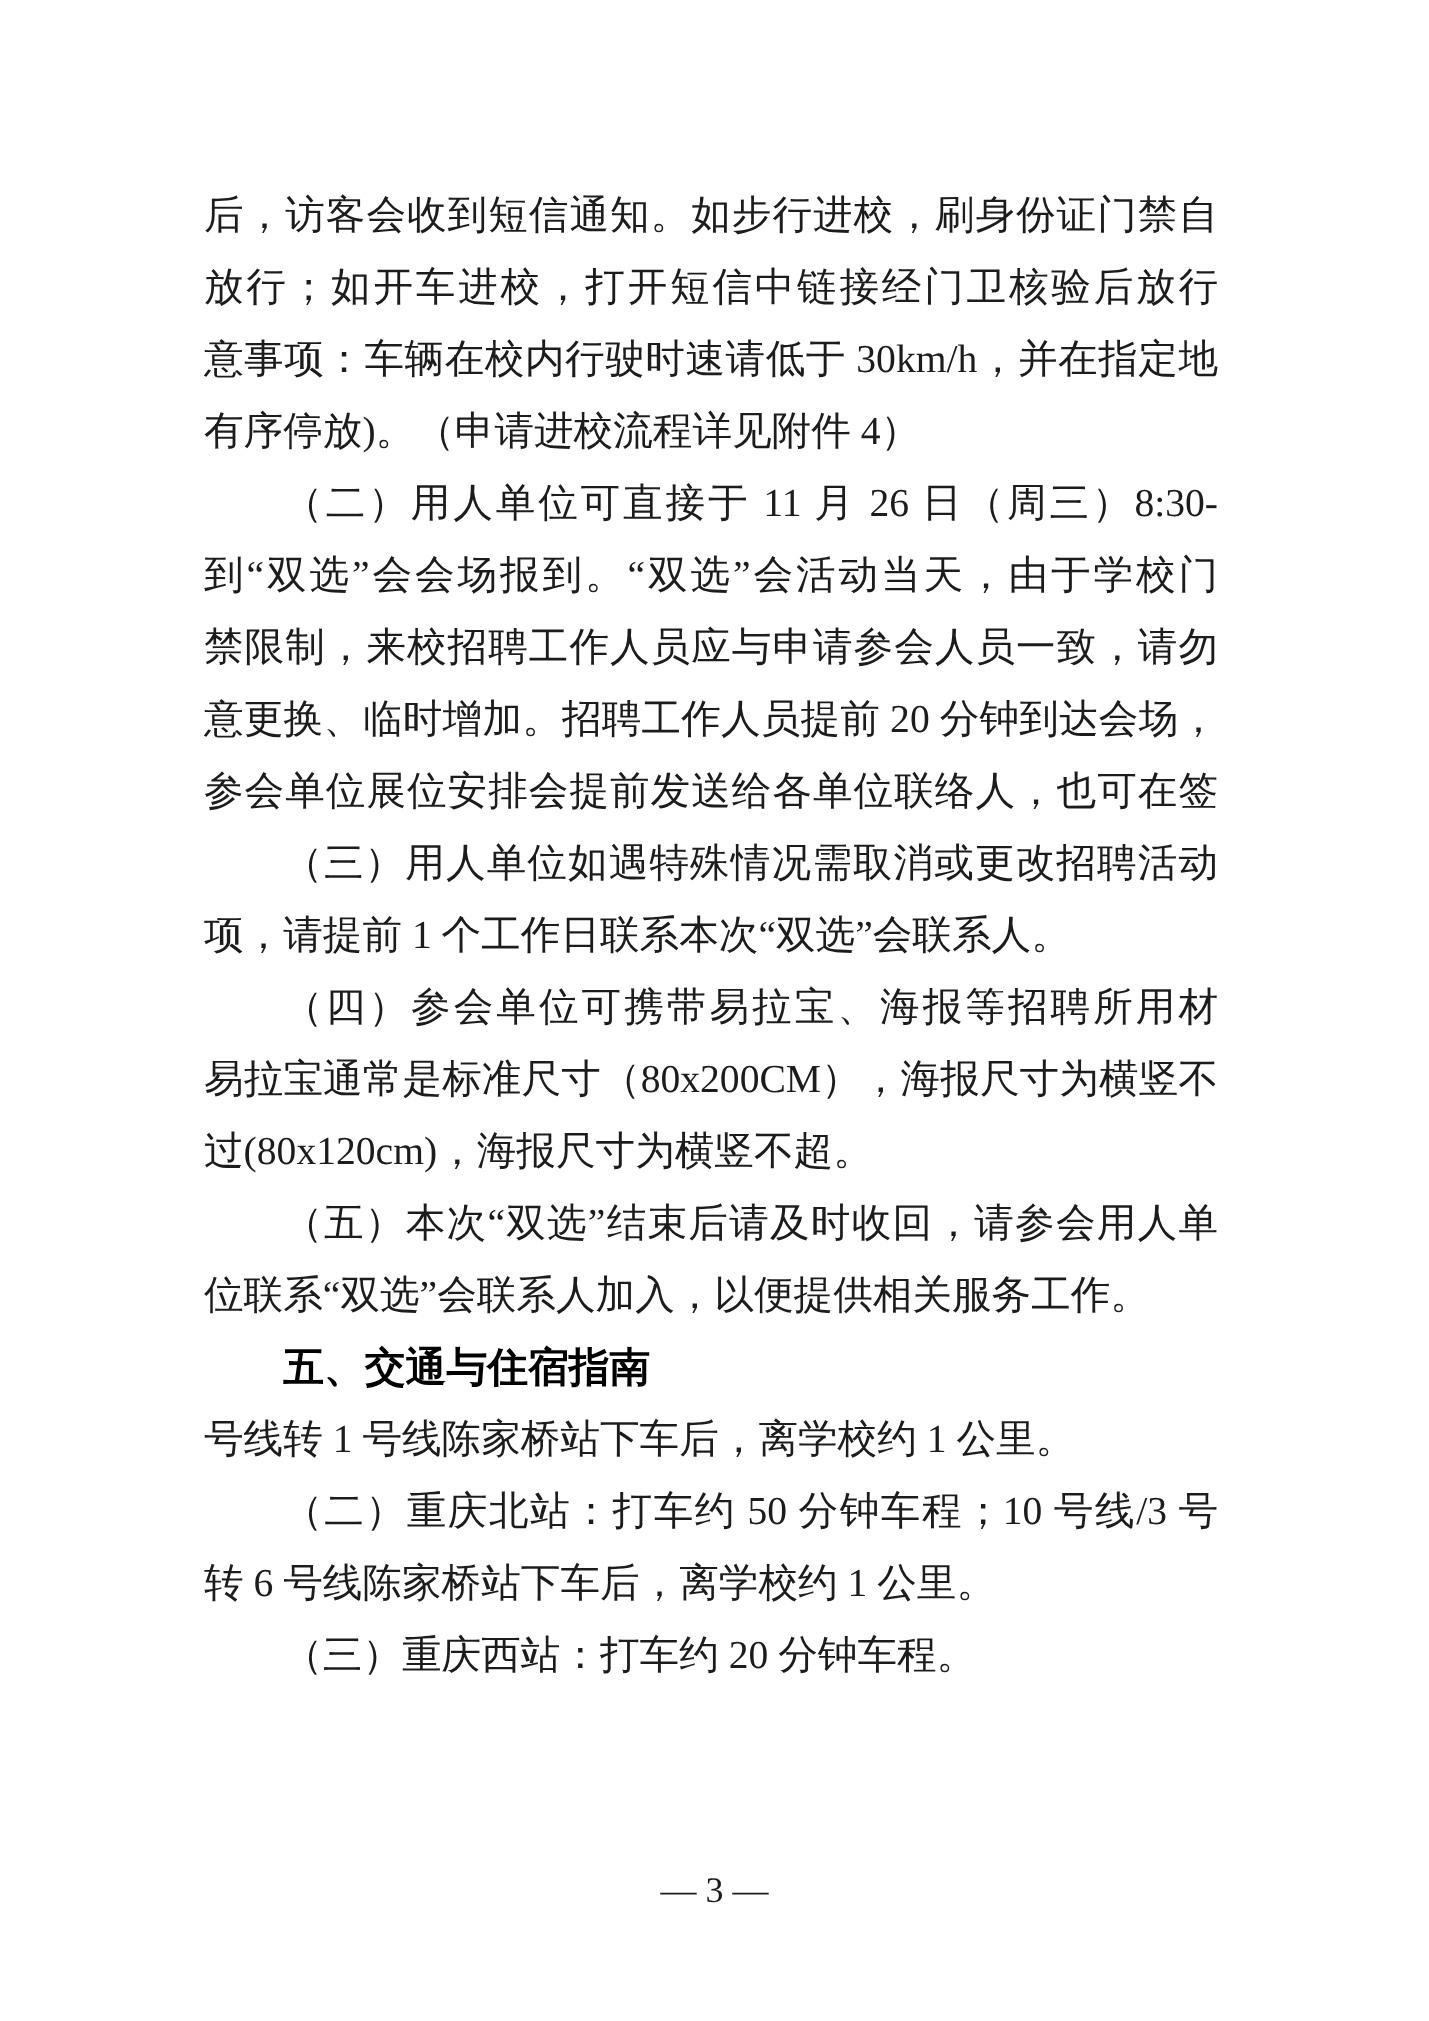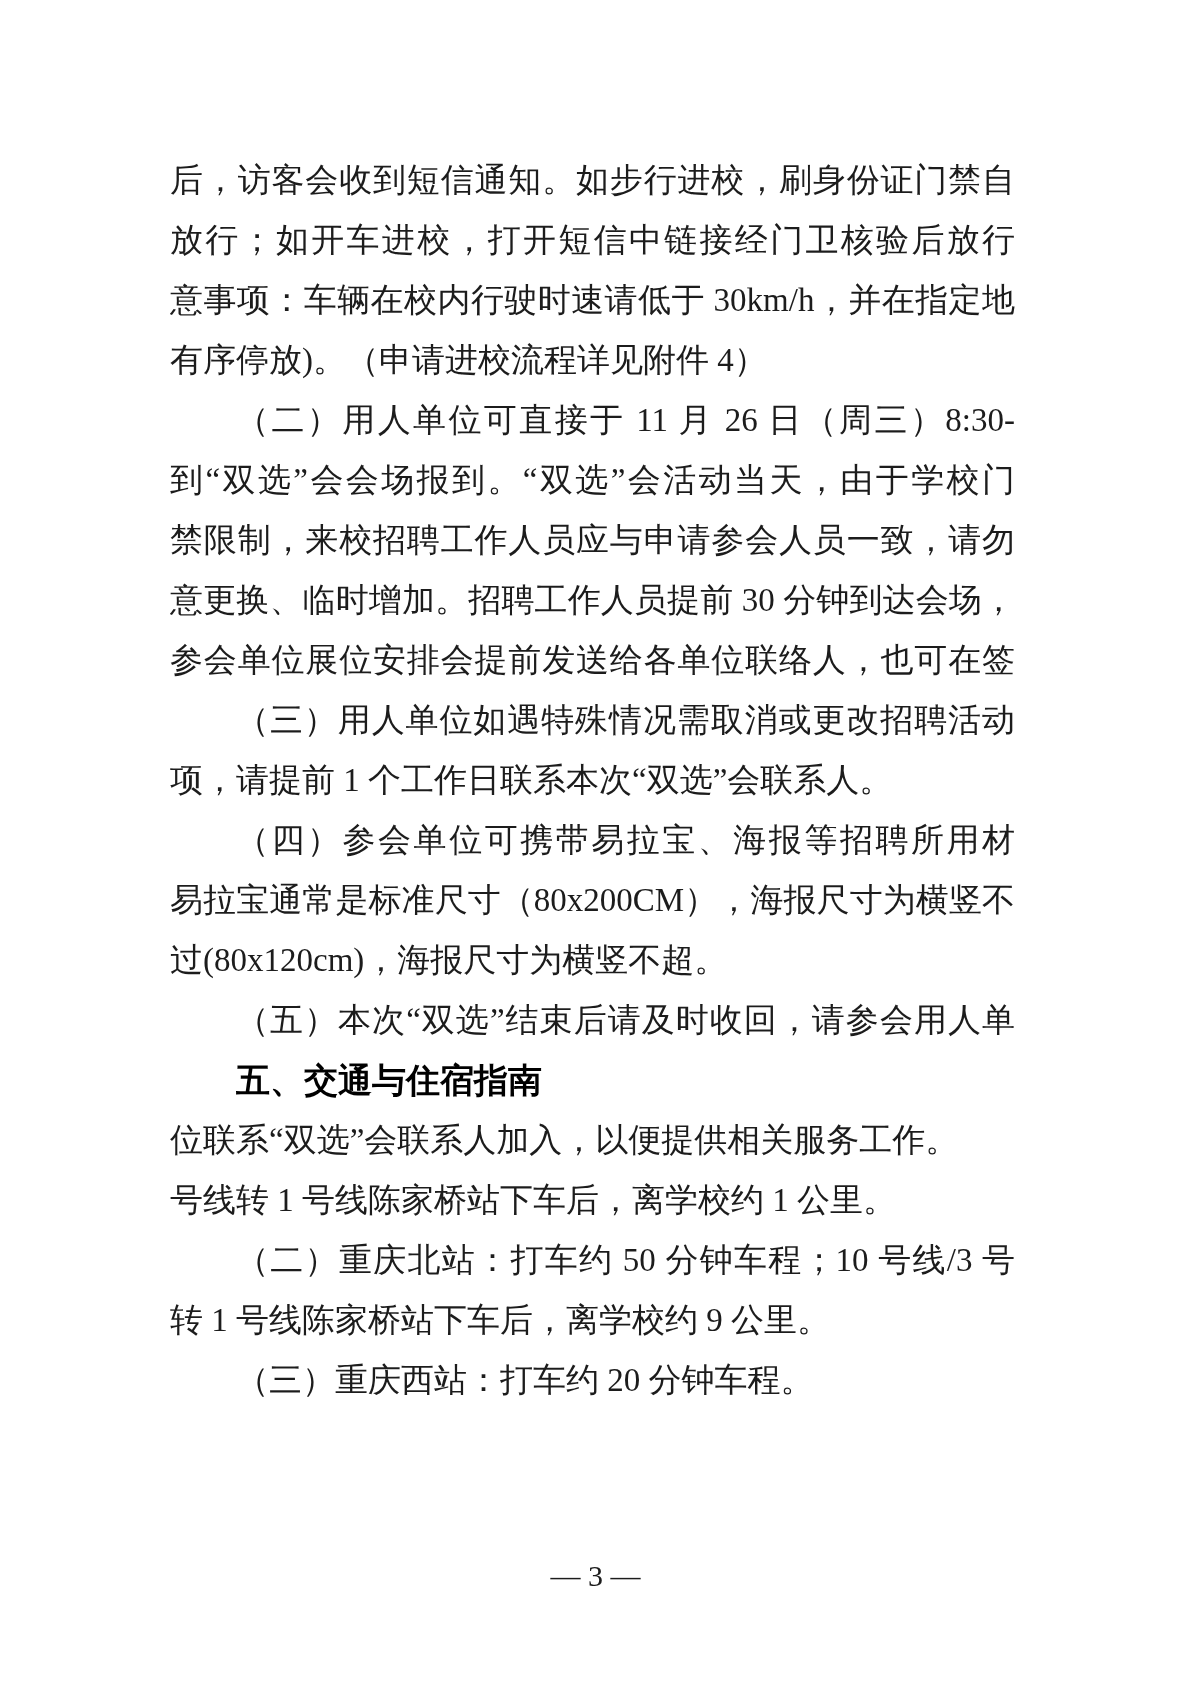--- a/index.html
+++ b/index.html
@@ -69,31 +69,31 @@
 <div class="page">
 
   <div class="doc-body">
     <div class="line fill">后，访客会收到短信通知。如步行进校，刷身份证门禁自动</div>
     <div class="line fill">放行；如开车进校，打开短信中链接经门卫核验后放行（注</div>
     <div class="line fill">意事项：车辆在校内行驶时速请低于 30km/h，并在指定地点</div>
     <div class="line">有序停放)。（申请进校流程详见附件 4）</div>
     <div class="line indent fill">（二）用人单位可直接于 11 月 26 日（周三）8:30-9:00</div>
     <div class="line fill">到“双选”会会场报到。“双选”会活动当天，由于学校门</div>
     <div class="line fill">禁限制，来校招聘工作人员应与申请参会人员一致，请勿随</div>
-    <div class="line fill">意更换、临时增加。招聘工作人员提前 30 分钟到达会场，</div>
+    <div class="line fill">意更换、临时增加。招聘工作人员提前 20 分钟到达会场，</div>
     <div class="line fill">参会单位展位安排会提前发送给各单位联络人，也可在签到</div>
     <div class="line indent fill">（三）用人单位如遇特殊情况需取消或更改招聘活动事</div>
     <div class="line">项，请提前 1 个工作日联系本次“双选”会联系人。</div>
     <div class="line indent fill">（四）参会单位可携带易拉宝、海报等招聘所用材料。</div>
     <div class="line fill">易拉宝通常是标准尺寸（80x200CM），海报尺寸为横竖不超</div>
     <div class="line">过(80x120cm)，海报尺寸为横竖不超。</div>
     <div class="line indent fill">（五）本次“双选”结束后请及时收回，请参会用人单</div>
+    <div class="line">位联系“双选”会联系人加入，以便提供相关服务工作。</div>
     <div class="line indent heading">五、交通与住宿指南</div>
-    <div class="line">位联系“双选”会联系人加入，以便提供相关服务工作。</div>
     <div class="line">号线转 1 号线陈家桥站下车后，离学校约 1 公里。</div>
     <div class="line indent fill">（二）重庆北站：打车约 50 分钟车程；10 号线/3 号线</div>
-    <div class="line">转 1 号线陈家桥站下车后，离学校约 9 公里。</div>
+    <div class="line">转 6 号线陈家桥站下车后，离学校约 1 公里。</div>
     <div class="line indent">（三）重庆西站：打车约 20 分钟车程。</div>
   </div>
 
   <div class="footer">— 3 —</div>
 
 </div>
 
 </body></html>

